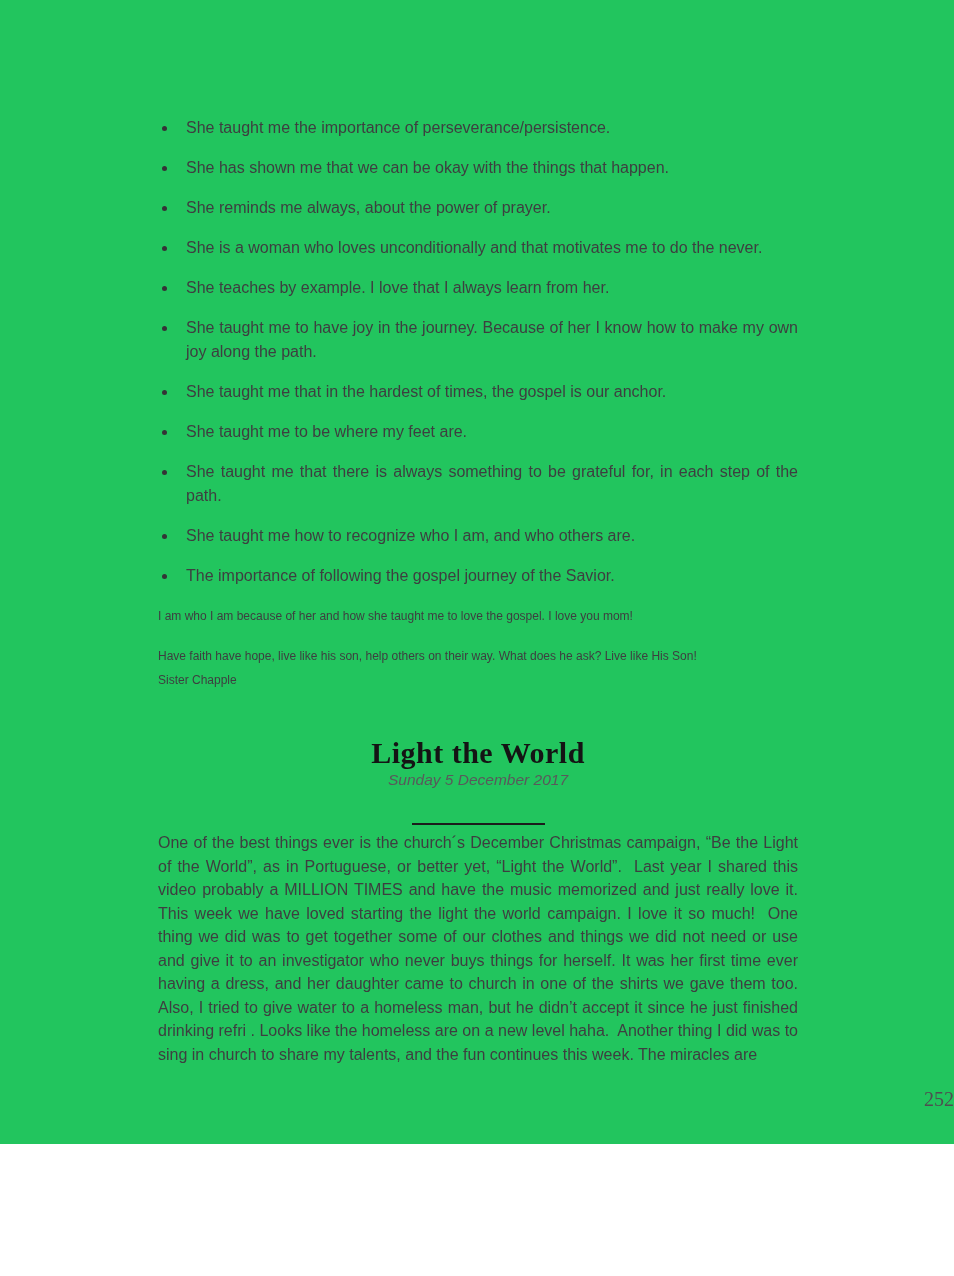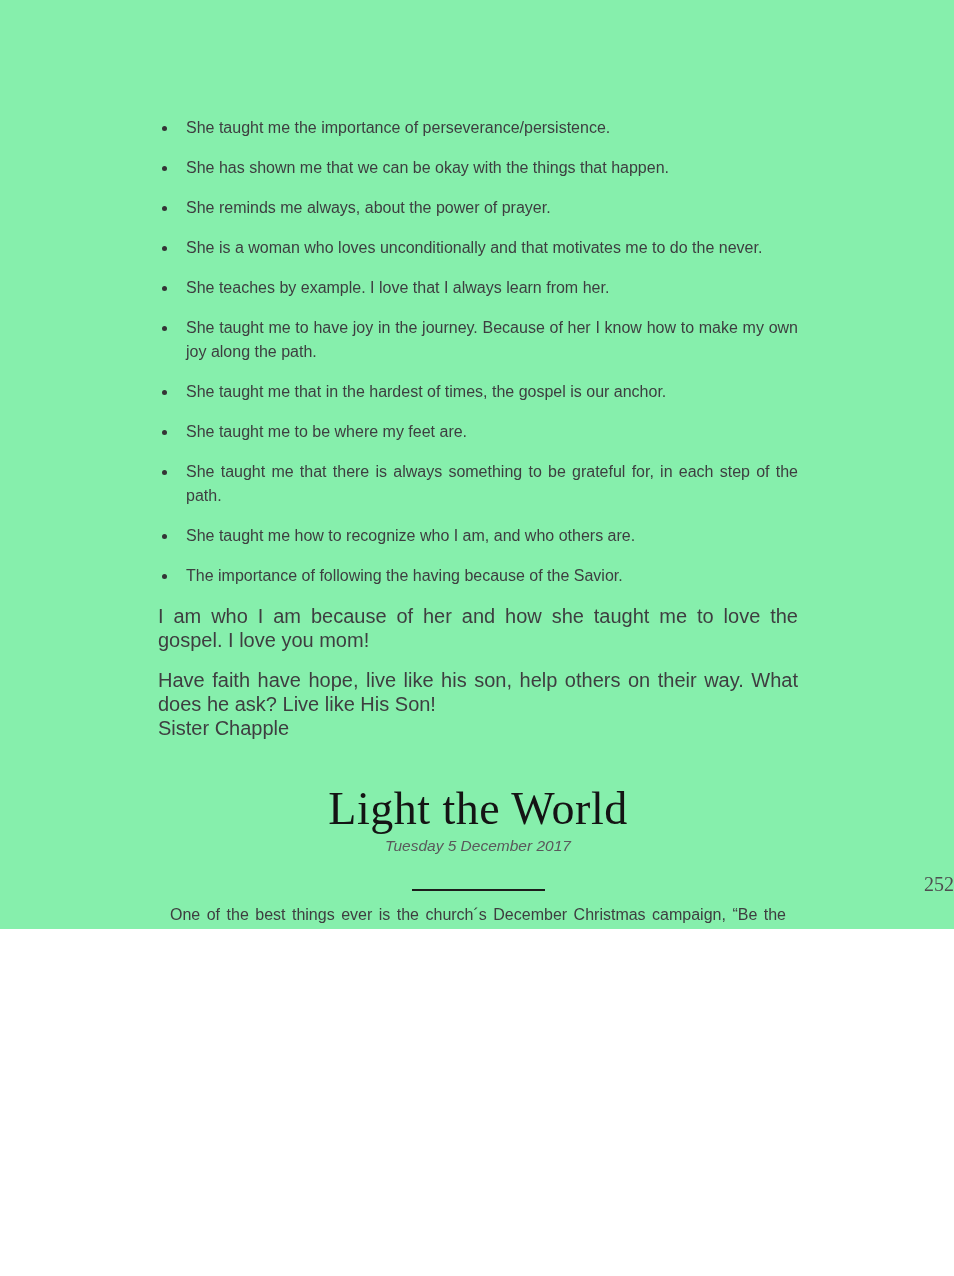--- a/index.html
+++ b/index.html
@@ -1,20 +1,20 @@
 <!DOCTYPE html>
 <html><head>
 <meta charset="utf-8">
 <style>
   html, body { margin: 0; padding: 0; background: #ffffff; }
   .page {
     position: relative;
     width: 954px;
-    height: 929px;
-    background: #86efac;
+    height: 1144px;
+    background: #22c55e;
     font-family: "Liberation Sans", "DejaVu Sans", sans-serif;
     color: #3e3e40;
     overflow: hidden;
   }
   .content {
     width: 640px;
     margin-left: 158px;
     padding-top: 116px;
   }
   .bullet-list {
@@ -33,30 +33,30 @@
   .dot {
     flex: 0 0 auto;
     width: 5px;
     height: 5px;
     border-radius: 50%;
     background: #343436;
     margin: 10px 19px 0 4px;
   }
   .bullet-text { flex: 1 1 auto; }
   .para {
-    font-size: 20px;
+    font-size: 12px;
     line-height: 24px;
     margin: 0 0 16px 0;
     text-align: justify;
   }
   .farewell { margin-bottom: 8px; }
   .entry-title {
     font-family: "Liberation Serif", "DejaVu Serif", serif;
-    font-weight: normal;
-    font-size: 46px;
+    font-weight: bold;
+    font-size: 30px;
     line-height: 1.1;
     color: #141414;
     text-align: center;
     margin: 44px 0 0 0;
     letter-spacing: 0.5px;
   }
   .entry-date {
     font-size: 15.5px;
     font-style: italic;
     color: #59595b;
@@ -68,21 +68,21 @@
     border: none;
     border-top: 2px solid #1c1c1c;
     width: 133px;
     margin: 34px auto 6px auto;
   }
   .body-para {
     font-size: 16px;
     line-height: 23.5px;
     text-align: justify;
     white-space: pre-wrap;
-    margin: 12px;
+    margin: 0;
   }
   .page-number {
     position: absolute;
     left: 0;
     right: 0;
     bottom: 33px;
     text-align: right;
     font-family: "Liberation Serif", "DejaVu Serif", serif;
     font-size: 20px;
     color: #4e4e50;
@@ -131,30 +131,30 @@
       <li class="bullet-item">
         <span class="dot"></span>
         <span class="bullet-text">She taught me that there is always something to be grateful for, in each step of the path.</span>
       </li>
       <li class="bullet-item">
         <span class="dot"></span>
         <span class="bullet-text">She taught me how to recognize who I am, and who others are.</span>
       </li>
       <li class="bullet-item">
         <span class="dot"></span>
-        <span class="bullet-text">The importance of following the having because of the Savior.</span>
+        <span class="bullet-text">The importance of following the gospel journey of the Savior.</span>
       </li>
     </ul>
 
     <p class="para">I am who I am because of her and how she taught me to love the gospel. I love you mom!</p>
 
     <p class="para farewell"><span>Have faith have hope, live like his son, help others on their way. What does he ask? Live like His Son!</span><br><span>Sister Chapple</span></p>
 
     <h1 class="entry-title">Light the World</h1>
-    <div class="entry-date">Tuesday 5 December 2017</div>
+    <div class="entry-date">Sunday 5 December 2017</div>
 
     <hr class="divider">
 
     <p class="body-para">One of the best things ever is the church´s December Christmas campaign, “Be the Light of the World”, as in Portuguese, or better yet, “Light the World”.  Last year I shared this video probably a MILLION TIMES and have the music memorized and just really love it. This week we have loved starting the light the world campaign. I love it so much!  One thing we did was to get together some of our clothes and things we did not need or use and give it to an investigator who never buys things for herself. It was her first time ever having a dress, and her daughter came to church in one of the shirts we gave them too. Also, I tried to give water to a homeless man, but he didn’t accept it since he just finished drinking refri . Looks like the homeless are on a new level haha.  Another thing I did was to sing in church to share my talents, and the fun continues this week. The miracles are</p>
   </div>
 
   <div class="page-number">252</div>
 </div>
 
 </body></html>

